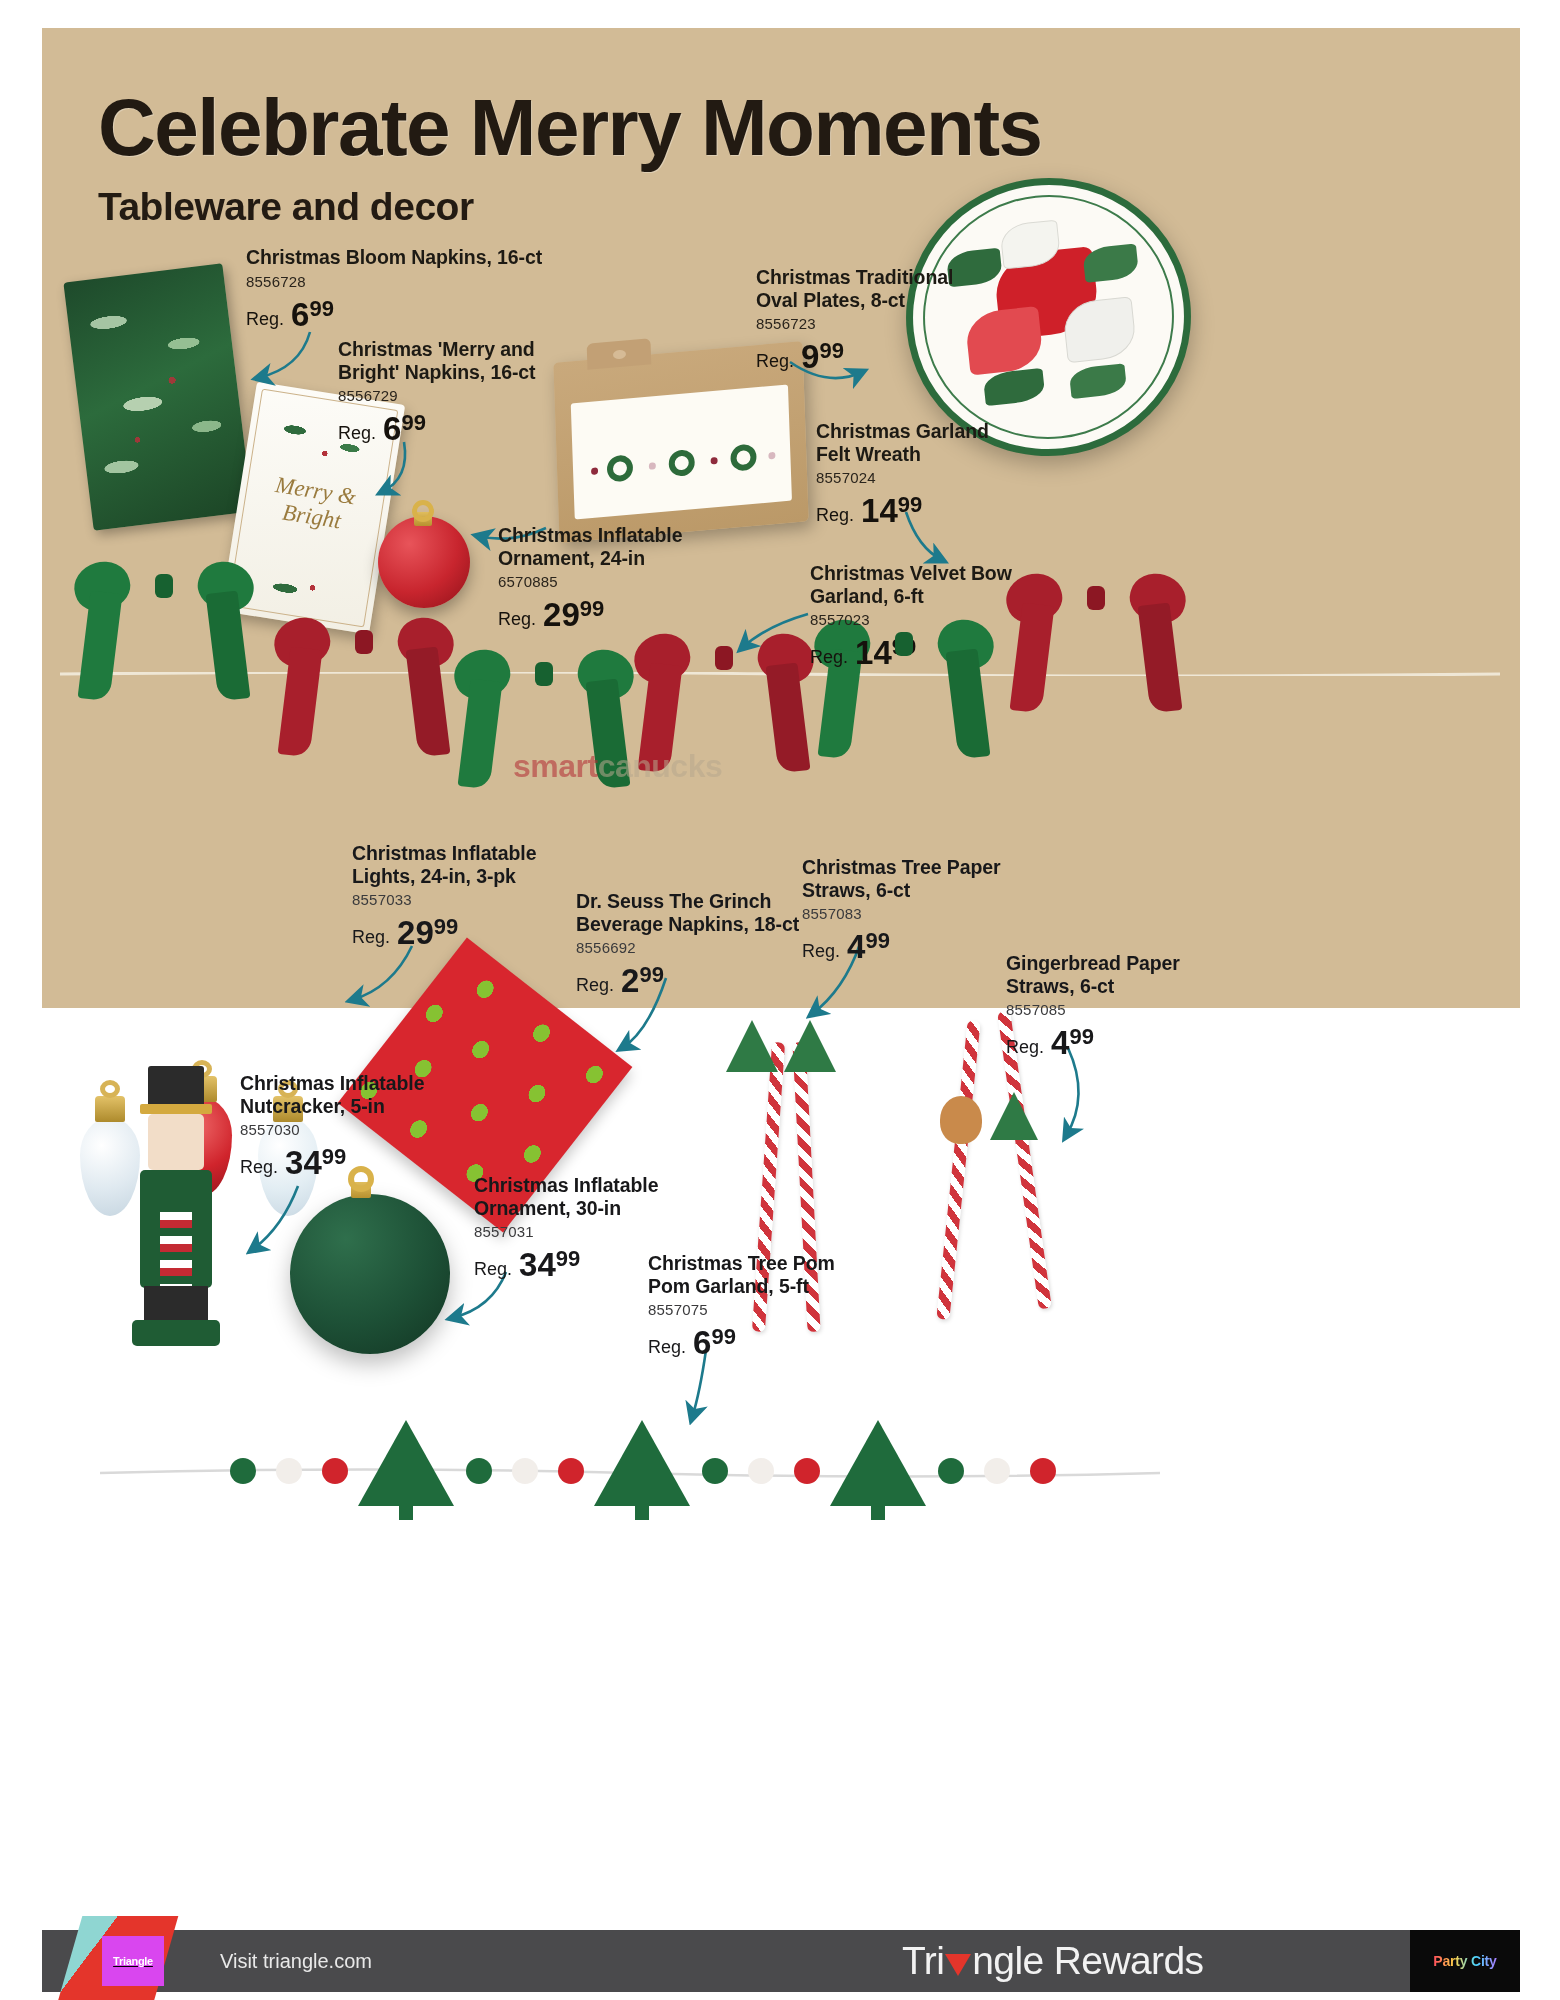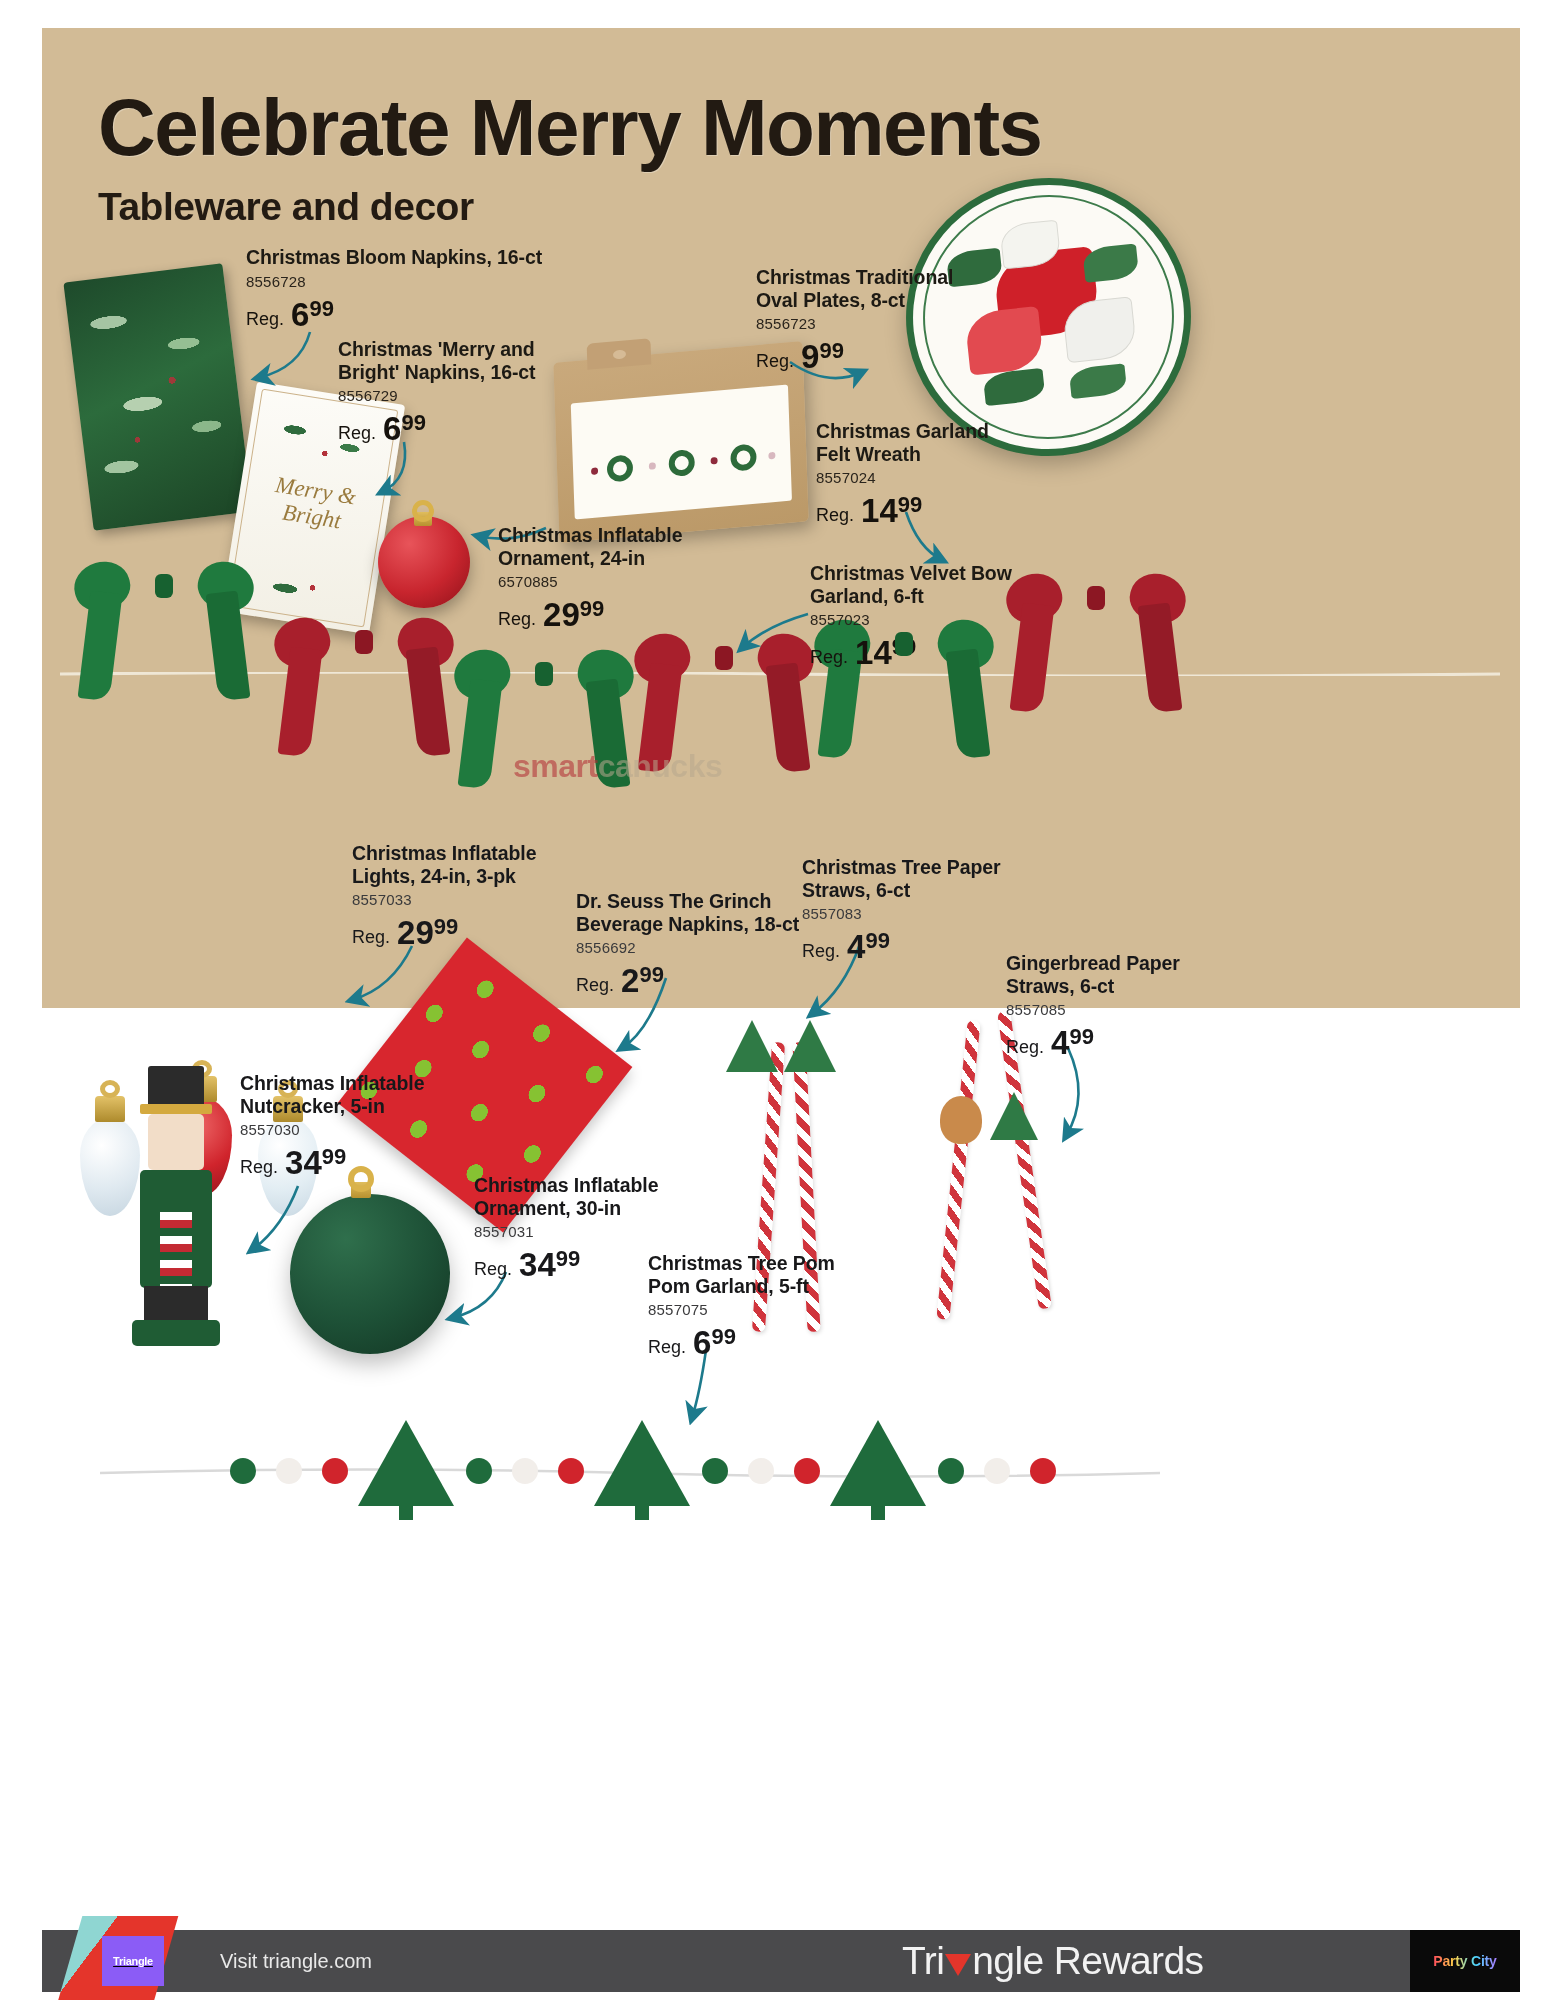--- a/index.html
+++ b/index.html
@@ -278,21 +278,21 @@
     position:absolute; left:42px; top:1930px; width:1478px; height:62px;
     background:#4a4a4c; display:flex; align-items:center;
   }
   #tri-swoosh{
     position:absolute; left:28px; top:-14px; width:96px; height:86px;
     background: linear-gradient(115deg, #8fd6d2 0 26%, #e4352b 26% 100%);
     transform: skewX(-16deg);
   }
   #tri-logo{
     position:absolute; left:60px; top:6px; width:62px;height:50px;
-    background:#8b5cf6; display:flex;align-items:center;justify-content:center;
+    background:#d946ef; display:flex;align-items:center;justify-content:center;
     flex-direction:column;
     text-decoration:underline;
   }
   #tri-logo span{ color:#fff; font-size:11px; font-weight:bold; letter-spacing:-.3px;}
   #visit{ position:absolute; left:178px; color:#e9e9e9; font-size:20px; }
   #collect{
     position:absolute; left:368px; color:#fff; font-size:31px; font-weight:bold;
     letter-spacing:-.6px; white-space:nowrap;
   }
   #collect sup{ font-size:15px; }

